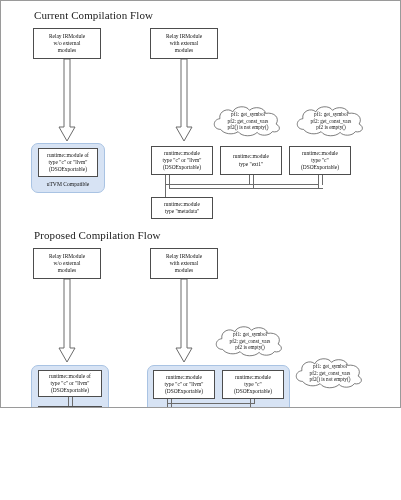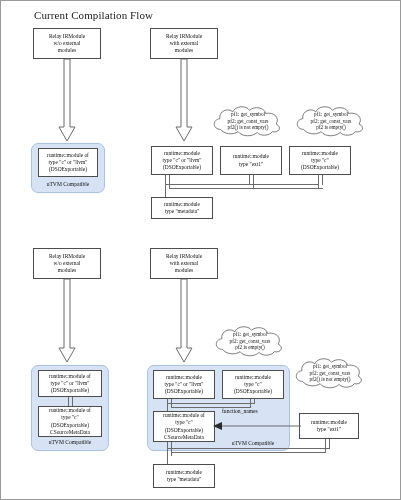--- a/index.html
+++ b/index.html
@@ -1,17 +1,17 @@
 <!DOCTYPE html>
 <html><head>
 <meta charset="utf-8">
 <style>
   html,body{margin:0;padding:0;background:#fff;}
   body{width:401px;height:500px;font-family:"Liberation Serif",serif;}
-  #page{position:relative;width:401px;height:500px;box-sizing:border-box;
+  #page{position:relative;width:401px;height:408px;box-sizing:border-box;
         border:1px solid #9a9a9a;background:#fff;overflow:hidden;}
   .title{position:absolute;font-family:"Liberation Serif",serif;font-size:11px;
          color:#1a1a1a;white-space:nowrap;letter-spacing:.1px;}
   .box{position:absolute;box-sizing:border-box;border:1px solid #4d4d4d;
        background:#fff;display:flex;align-items:center;justify-content:center;
        text-align:center;font-family:"Liberation Serif",serif;font-size:5.4px;
        line-height:1.32;color:#111;padding:1px;}
   .box span{display:block;width:100%;}
   .panel{position:absolute;box-sizing:border-box;background:#d7e3f4;
          border:1px solid #a9c3e3;border-radius:7px;}
@@ -91,20 +91,21 @@
     <i style="left:317px;top:174px;width:1px;height:14px;"></i>
     <i style="left:321px;top:174px;width:1px;height:10px;"></i>
     <i style="left:164px;top:183px;width:154px;height:1px;"></i>
     <i style="left:168px;top:187px;width:154px;height:1px;"></i>
   </div>
 
   <div class="box" style="left:150px;top:196px;width:62px;height:22px;">
     <span>runtime::module<br>type "metadata"</span>
   </div>
 
+  <div class="title" style="left:33px;top:228px;">Proposed Compilation Flow</div>
 
   <div class="box" style="left:32px;top:247px;width:68px;height:31px;">
     <span>Relay IRModule<br>w/o external<br>modules</span>
   </div>
   <div class="box" style="left:149px;top:247px;width:68px;height:31px;">
     <span>Relay IRModule<br>with external<br>modules</span>
   </div>
 
   <svg class="arrow" style="left:56px;top:278px;width:20px;height:86px;" viewBox="0 0 20 86">
     <polygon points="7,0 13,0 13,69 18,69 10,83 2,69 7,69" fill="#ffffff" stroke="#6b6b6b" stroke-width="1"></polygon>

